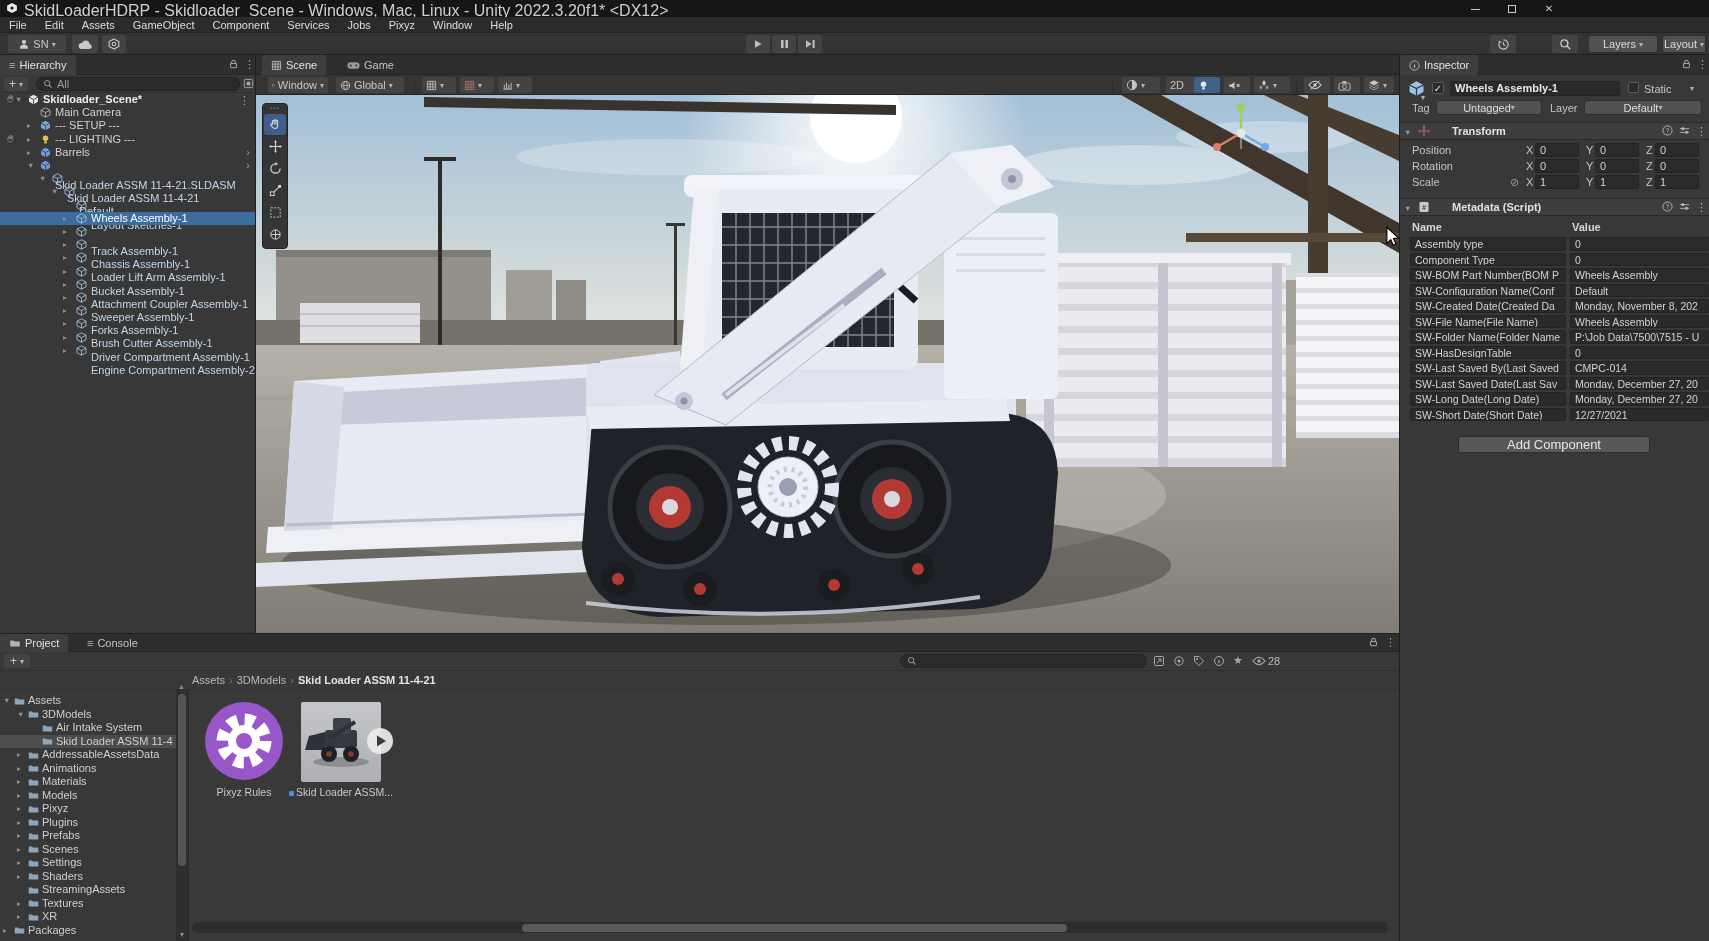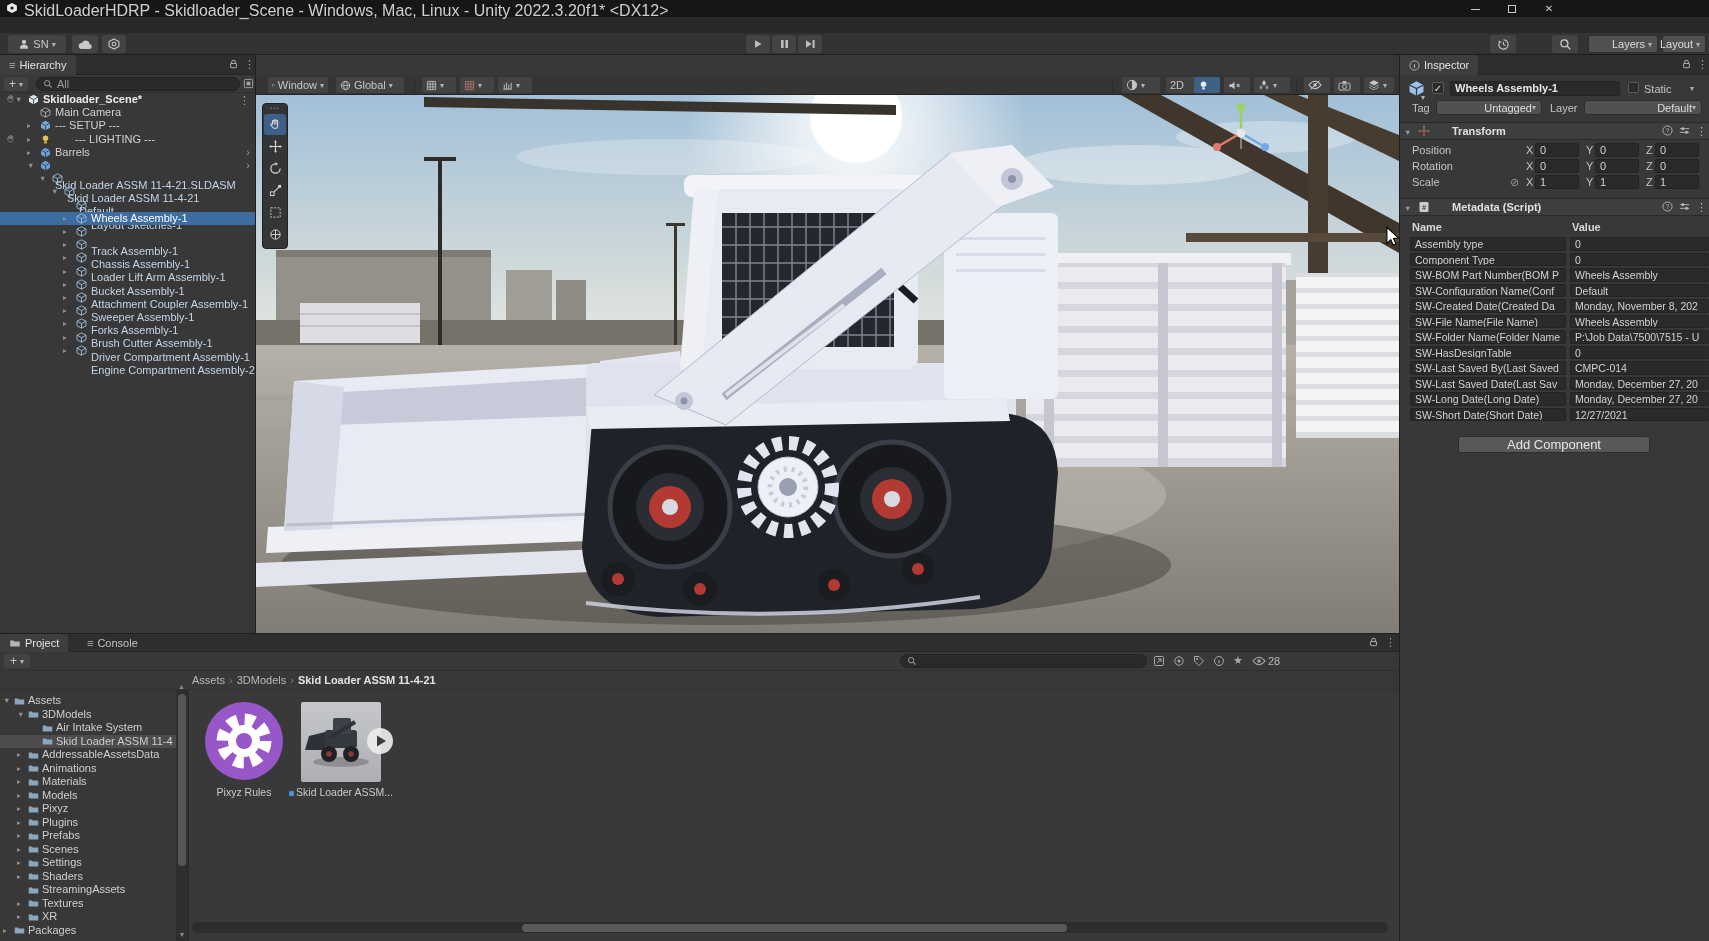--- a/index.html
+++ b/index.html
@@ -27,21 +27,21 @@
 
   
   .panel{position:absolute;background:#383838;overflow:hidden;}
   .tabstrip{position:absolute;left:0;top:0;right:0;height:20px;background:#2e2e2e;border-bottom:1px solid #242424;}
   .tab{position:absolute;top:0;height:20px;padding:0 9px;display:flex;align-items:center;gap:4px;font-size:11px;color:#c3c3c3;}
   .tab.active{background:#3e3e3e;color:#e2e2e2;border-radius:3px 3px 0 0;}
   .strip-ic{position:absolute;top:3px;color:#a8a8a8;}
   .kebab{color:#a8a8a8;font-size:11px;line-height:14px;}
   .field{background:#2a2a2a;border:1px solid #232323;border-radius:2px;color:#d2d2d2;}
   .dropdown{background:#515151;border:1px solid #2e2e2e;border-radius:3px;color:#ddd;display:flex;align-items:center;
-            justify-content:flex-end;padding:0 5px;font-size:11px;}
+            justify-content:center;padding:0 5px;font-size:11px;}
   .searchpill{background:#2a2a2a;border:1px solid #232323;border-radius:8px;display:flex;align-items:center;gap:4px;padding:0 6px;color:#9a9a9a;}
 
   
   #hierarchy{left:0;top:55px;width:255px;height:578px;}
   .hsearchbar{position:absolute;left:0;top:20px;width:255px;height:18px;background:#383838;border-bottom:1px solid #2f2f2f;}
   #hierarchy-tree{position:absolute;left:0;top:38px;width:255px;height:540px;}
   .hrow{position:absolute;left:0;width:255px;height:13.2px;line-height:13.2px;font-size:11px;color:#d2d2d2;white-space:nowrap;}
   .hrow.sel{background:#3d6c9e;color:#fff;}
   .hrow .hexp{position:absolute;top:0;font-size:7.5px;color:#909090;}
   .hrow .hicon{position:absolute;top:1px;}
@@ -158,20 +158,21 @@
           <path d="M6 .9 10.9 3.5v5L6 11.1 1.1 8.5v-5Z" fill="#e8e8e8"></path>
           <circle cx="6" cy="6" r="1.6" fill="#161616"></circle>
         </svg>
     </span>
     <span class="title">SkidLoaderHDRP - Skidloader_Scene - Windows, Mac, Linux - Unity 2022.3.20f1* &lt;DX12&gt;</span>
     <div class="wctl" style="left:1460px;"><span class="bar"></span></div>
     <div class="wctl" style="left:1497px;"><span class="box"></span></div>
     <div class="wctl" style="left:1534px;">✕</div>
   </div>
 
+  <div class="menubar" id="menubar"><span class="mi">File</span><span class="mi">Edit</span><span class="mi">Assets</span><span class="mi">GameObject</span><span class="mi">Component</span><span class="mi">Services</span><span class="mi">Jobs</span><span class="mi">Pixyz</span><span class="mi">Window</span><span class="mi">Help</span></div>
 
   <div class="toolbar">
     <div class="tbtn" style="left:8px;width:58px;">
       <svg width="12" height="12" viewBox="0 0 14 14">
           <circle cx="7" cy="4.6" r="2.5" fill="#c8c8c8"></circle>
           <path d="M2.3 12.4a4.7 4.7 0 0 1 9.4 0Z" fill="#c8c8c8"></path>
         </svg>
       <span>SN</span>
       <span class="caret">▾</span>
     </div>
@@ -282,21 +283,21 @@
           <span class="hlabel" style="left: 55px;">--- SETUP ---</span>
         </div>
         <div class="hrow" style="top: 39.6px;">
           <span class="hgutter"><svg width="10" height="10" viewBox="0 0 12 12" style="color:#9a9a9a">
               <use href="#sym-hand"></use>
             </svg></span>
           <span class="hexp" style="left: 27px;">▸</span>
           <span class="hicon" style="left: 40px;"><svg width="11" height="11" viewBox="0 0 12 12" style="color:#e8c34a">
               <use href="#sym-bulbico"></use>
             </svg></span>
-          <span class="hlabel" style="left: 55px; margin-left: 20px;">--- LIGHTING ---</span>
+          <span class="hlabel" style="left: 55px;">--- LIGHTING ---</span>
         </div>
         <div class="hrow" style="top: 52.8px;">
           <span class="hexp" style="left: 27px;">▸</span>
           <span class="hicon" style="left: 40px;"><svg width="11" height="11" viewBox="0 0 12 12" style="color:#6b9fd8">
               <use href="#sym-cube-fill"></use>
             </svg></span>
           <span class="hlabel" style="left: 55px;">Barrels</span>
           <span class="hchev">›</span>
         </div>
         <div class="hrow blue" style="top: 66px;">
@@ -402,20 +403,36 @@
           <span class="hicon" style="left: 76px;"><svg width="11" height="11" viewBox="0 0 12 12" style="color:#9fbcdc">
               <use href="#sym-cube"></use>
             </svg></span>
           <span class="hlabel" style="left: 91px;">Engine Compartment Assembly-2</span>
         </div>
       </div>
   </div>
   <div class="vseam" style="left:255px;top:55px;height:578px;"></div>
 
   <div class="panel" id="scene">
+    <div class="tabstrip">
+      <div class="tab active" style="left:6px;">
+        <svg width="11" height="11" viewBox="0 0 12 12">
+            <use href="#sym-grid" style="color:#c3c3c3"></use>
+          </svg>
+        <span>Scene</span>
+      </div>
+      <div class="tab" style="left:82px;">
+        <svg width="13" height="9" viewBox="0 0 14 9">
+            <rect x=".5" y="1" width="13" height="7" rx="3.5" fill="#9a9a9a"></rect>
+            <circle cx="4" cy="4.5" r="1.1" fill="#2e2e2e"></circle>
+            <circle cx="10" cy="4.5" r="1.1" fill="#2e2e2e"></circle>
+          </svg>
+        <span>Game</span>
+      </div>
+    </div>
 
     <div class="scenetoolbar">
       <div class="stb" style="left:12px;width:60px;">
         <svg width="11" height="11" viewBox="0 0 12 12">
             <rect x="2.5" y="2.5" width="7" height="7" fill="none" stroke="#c6c6c6"></rect>
             <circle cx="2.5" cy="2.5" r="1.7" fill="#c6c6c6"></circle>
           </svg>
         <span>Window</span>
           <span class="caret">▾</span>
       </div>

